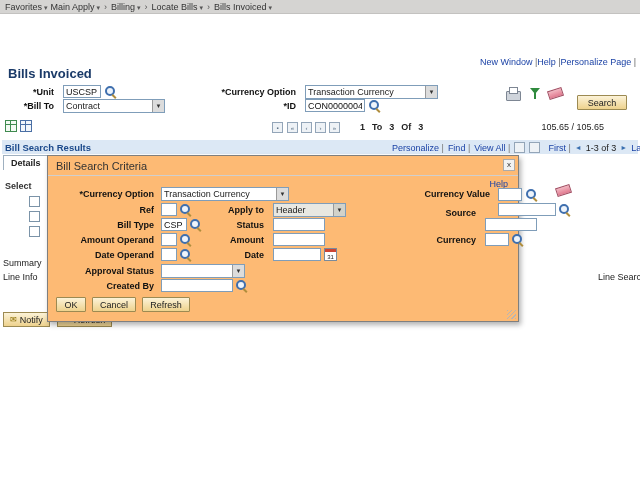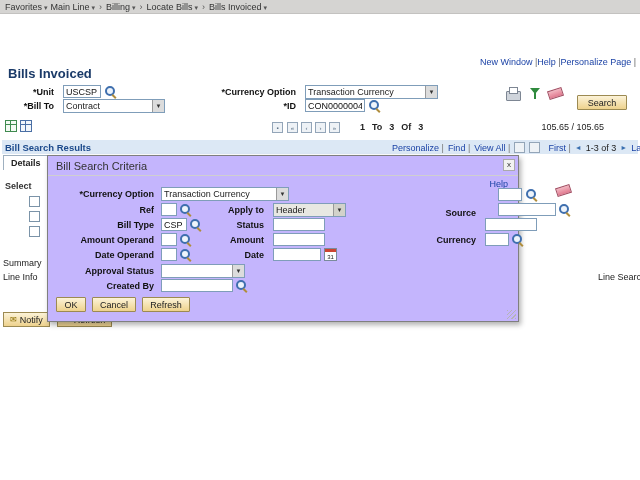--- a/index.html
+++ b/index.html
@@ -82,41 +82,41 @@
   .gridhdr{position:absolute;font-weight:bold;color:#333}
   .cb{position:absolute;width:11px;height:11px;border:1px solid #7b93a8;background:#fff;cursor:pointer}
 
   .statictext{position:absolute;color:#222;white-space:nowrap}
 
   .footbtn{position:absolute;height:15px;display:flex;align-items:center;gap:3px;padding:0 6px;
            background:linear-gradient(#fcf3d8,#eed28d);border:1px solid #9c8a52;font-size:9px;cursor:pointer}
   .footicon{font-size:8px}
 
   
-  .dialog{position:absolute;left:47px;top:155px;width:472px;height:167px;background:#c4b5fd;
+  .dialog{position:absolute;left:47px;top:155px;width:472px;height:167px;background:#fdba74;
           border:1px solid #7f7f7f;box-shadow:2px 3px 5px rgba(0,0,0,.3);z-index:20}
   .dlg-title{position:absolute;left:8px;top:4px;font-size:11px;color:#333}
   .dlg-close{position:absolute;right:3px;top:3px;width:12px;height:12px;border:1px solid #aaa;background:#f2f2f2;
              font-size:8px;text-align:center;line-height:10px;color:#333;cursor:pointer}
   .dlg-sep{position:absolute;left:0;top:19px;width:100%;border-top:1px solid #cfcfcf}
   .dlg-help{position:absolute;right:10px;top:23px;color:#1c43a6;cursor:pointer}
   .cal{position:absolute;width:13px;height:13px;border:1px solid #7a8b9c;background:#fff;
        display:flex;align-items:flex-end;justify-content:center;font-size:6px;color:#222;cursor:pointer}
   .cal::before{content:"";position:absolute;left:0;top:0;width:100%;height:3px;background:#cc4433}
   .grip{position:absolute;right:2px;bottom:2px;width:9px;height:9px;
         background:repeating-linear-gradient(135deg,#b5b5b5 0 1px,transparent 1px 3px)}
 </style>
 </head>
 <body>
 
 <div id="screen">
 
   <div class="crumbbar">
     <span class="crumb">Favorites</span>
-    <span class="crumb">Main Line</span>
+    <span class="crumb">Main Apply</span>
     <span class="crumb-sep"></span>
     <span class="crumb">Billing</span>
     <span class="crumb-sep"></span>
     <span class="crumb">Locate Bills</span>
     <span class="crumb-sep"></span>
     <span class="crumb">Bills Invoiced</span>
   </div>
 
 
   <div class="pagelinks">
@@ -206,20 +206,21 @@
     <div class="dlg-title">Bill Search Criteria</div>
     <div class="dlg-close">x</div>
     <div class="dlg-sep"></div>
     <div class="dlg-help">Help</div>
 
     <div class="dlbl" style="left:0;top:33px;width:110px">*Currency Option</div>
     <div class="sel" style="left:113px;top:31px;width:128px">
       <span class="sel-text">Transaction Currency</span>
       <span class="sel-arrow"></span>
     </div>
+    <div class="dlbl" style="left:318px;top:33px;width:128px">Currency Value</div>
     <input class="inp" style="left: 450px; top: 32px; width: 24px;" value="">
     <span class="lookup" style="left:478px;top:33px"></span>
     <span class="eraser" style="left:506px;top:27px"></span>
 
     <div class="dlbl" style="left:0;top:49px;width:110px">Ref</div>
     <input class="inp" style="left: 113px; top: 47px; width: 16px;" value="">
     <span class="lookup" style="left:132px;top:48px"></span>
     <div class="dlbl" style="left:148px;top:49px;width:72px">Apply to</div>
     <div class="sel disabled" style="left:225px;top:47px;width:73px">
       <span class="sel-text">Header</span>

